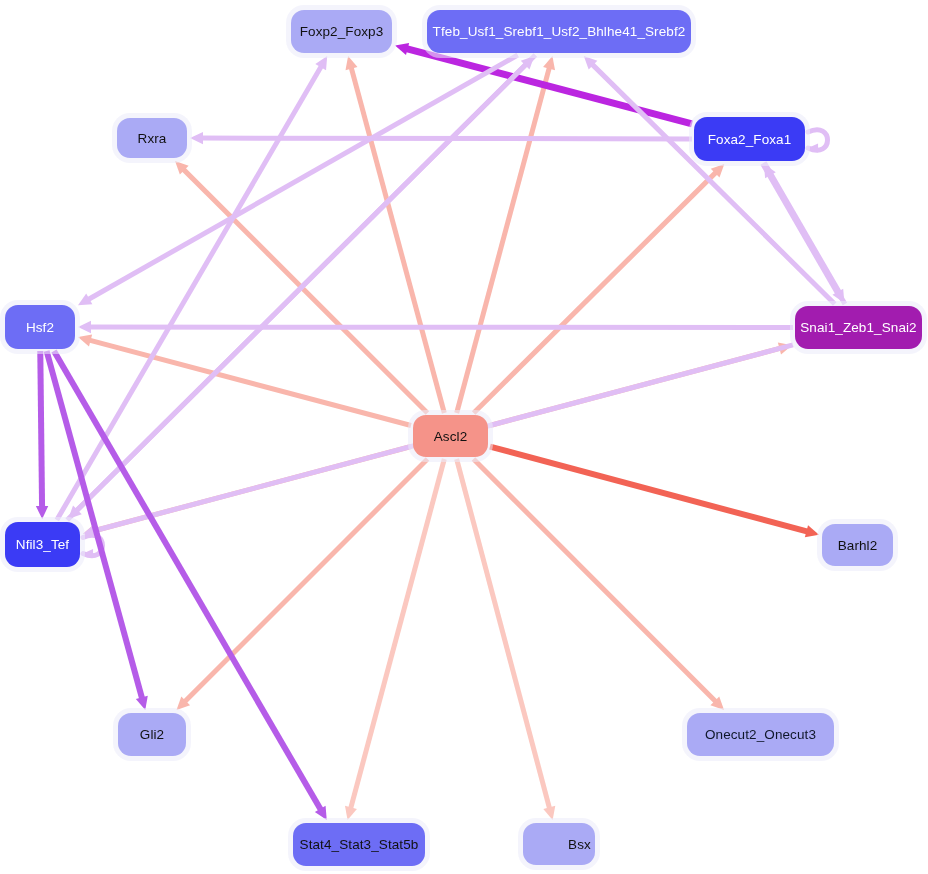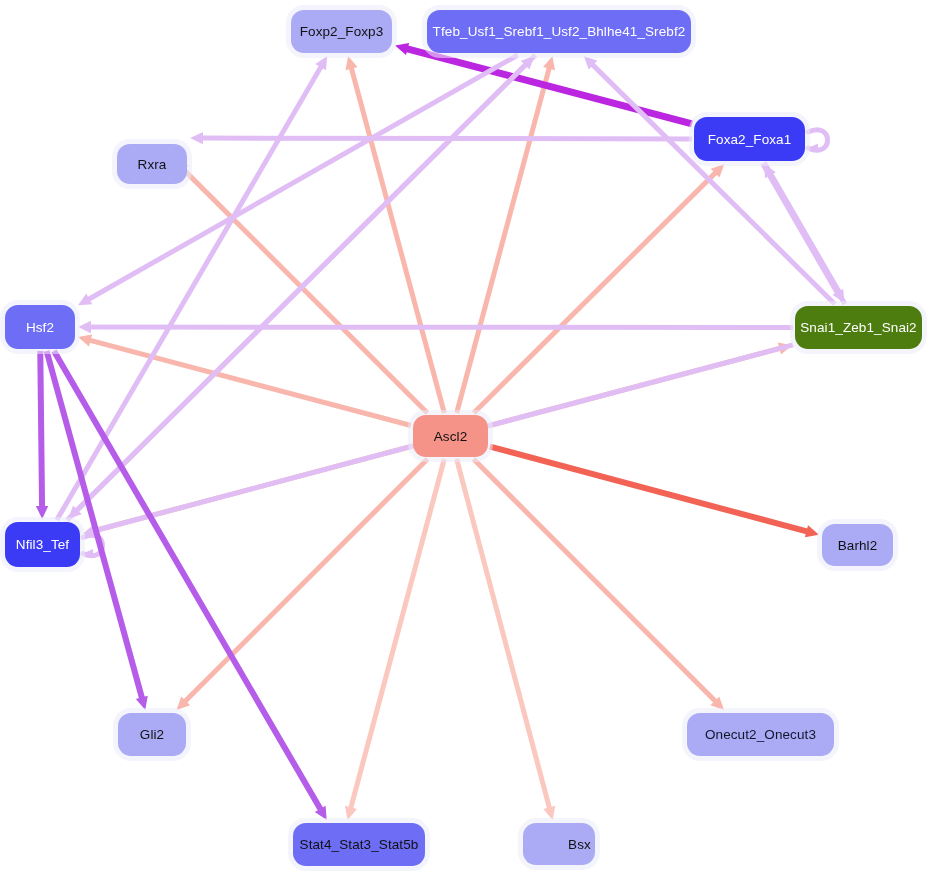--- a/index.html
+++ b/index.html
@@ -137,27 +137,27 @@
         <line x1="40.275862068965516" y1="351" x2="42.09483498862875" y2="509.2506440107012" stroke="#b55ce8" stroke-width="6" stroke-linecap="butt"></line>
         <polygon points="42.206896551724135,519 48.25707160951004,505.9295990202999 35.857890659017194,506.07211834156993" fill="#b55ce8"></polygon>
       </g>
     </svg>
 <div class="node" style="left: 291px; top: 10px; width: 101px; height: 43px; background: rgb(170, 170, 245); color: rgb(17, 17, 17);">
       <span class="node-label">Foxp2_Foxp3</span>
     </div>
     <div class="node" style="left: 427px; top: 10px; width: 264px; height: 43px; background: rgb(109, 109, 245); color: rgb(255, 255, 255);">
       <span class="node-label">Tfeb_Usf1_Srebf1_Usf2_Bhlhe41_Srebf2</span>
     </div>
-    <div class="node" style="left: 117px; top: 118px; width: 70px; height: 40px; background: rgb(170, 170, 245); color: rgb(17, 17, 17); margin-top: 26px;">
+    <div class="node" style="left: 117px; top: 118px; width: 70px; height: 40px; background: rgb(170, 170, 245); color: rgb(17, 17, 17);">
       <span class="node-label">Rxra</span>
     </div>
     <div class="node" style="left: 694px; top: 117px; width: 111px; height: 44px; background: rgb(59, 59, 245); color: rgb(255, 255, 255);">
       <span class="node-label">Foxa2_Foxa1</span>
     </div>
-    <div class="node" style="left: 795px; top: 306px; width: 127px; height: 43px; background: #4d7c0f; color: rgb(255, 255, 255);">
+    <div class="node" style="left: 795px; top: 306px; width: 127px; height: 43px; background: #a21caf; color: rgb(255, 255, 255);">
       <span class="node-label">Snai1_Zeb1_Snai2</span>
     </div>
     <div class="node" style="left: 5px; top: 305px; width: 70px; height: 44px; background: rgb(109, 109, 245); color: rgb(255, 255, 255);">
       <span class="node-label">Hsf2</span>
     </div>
     <div class="node" style="left: 413px; top: 415px; width: 75px; height: 42px; background: rgb(245, 147, 137); color: rgb(17, 17, 17);">
       <span class="node-label">Ascl2</span>
     </div>
     <div class="node" style="left: 5px; top: 522px; width: 75px; height: 45px; background: rgb(59, 59, 245); color: rgb(255, 255, 255);">
       <span class="node-label">Nfil3_Tef</span>

